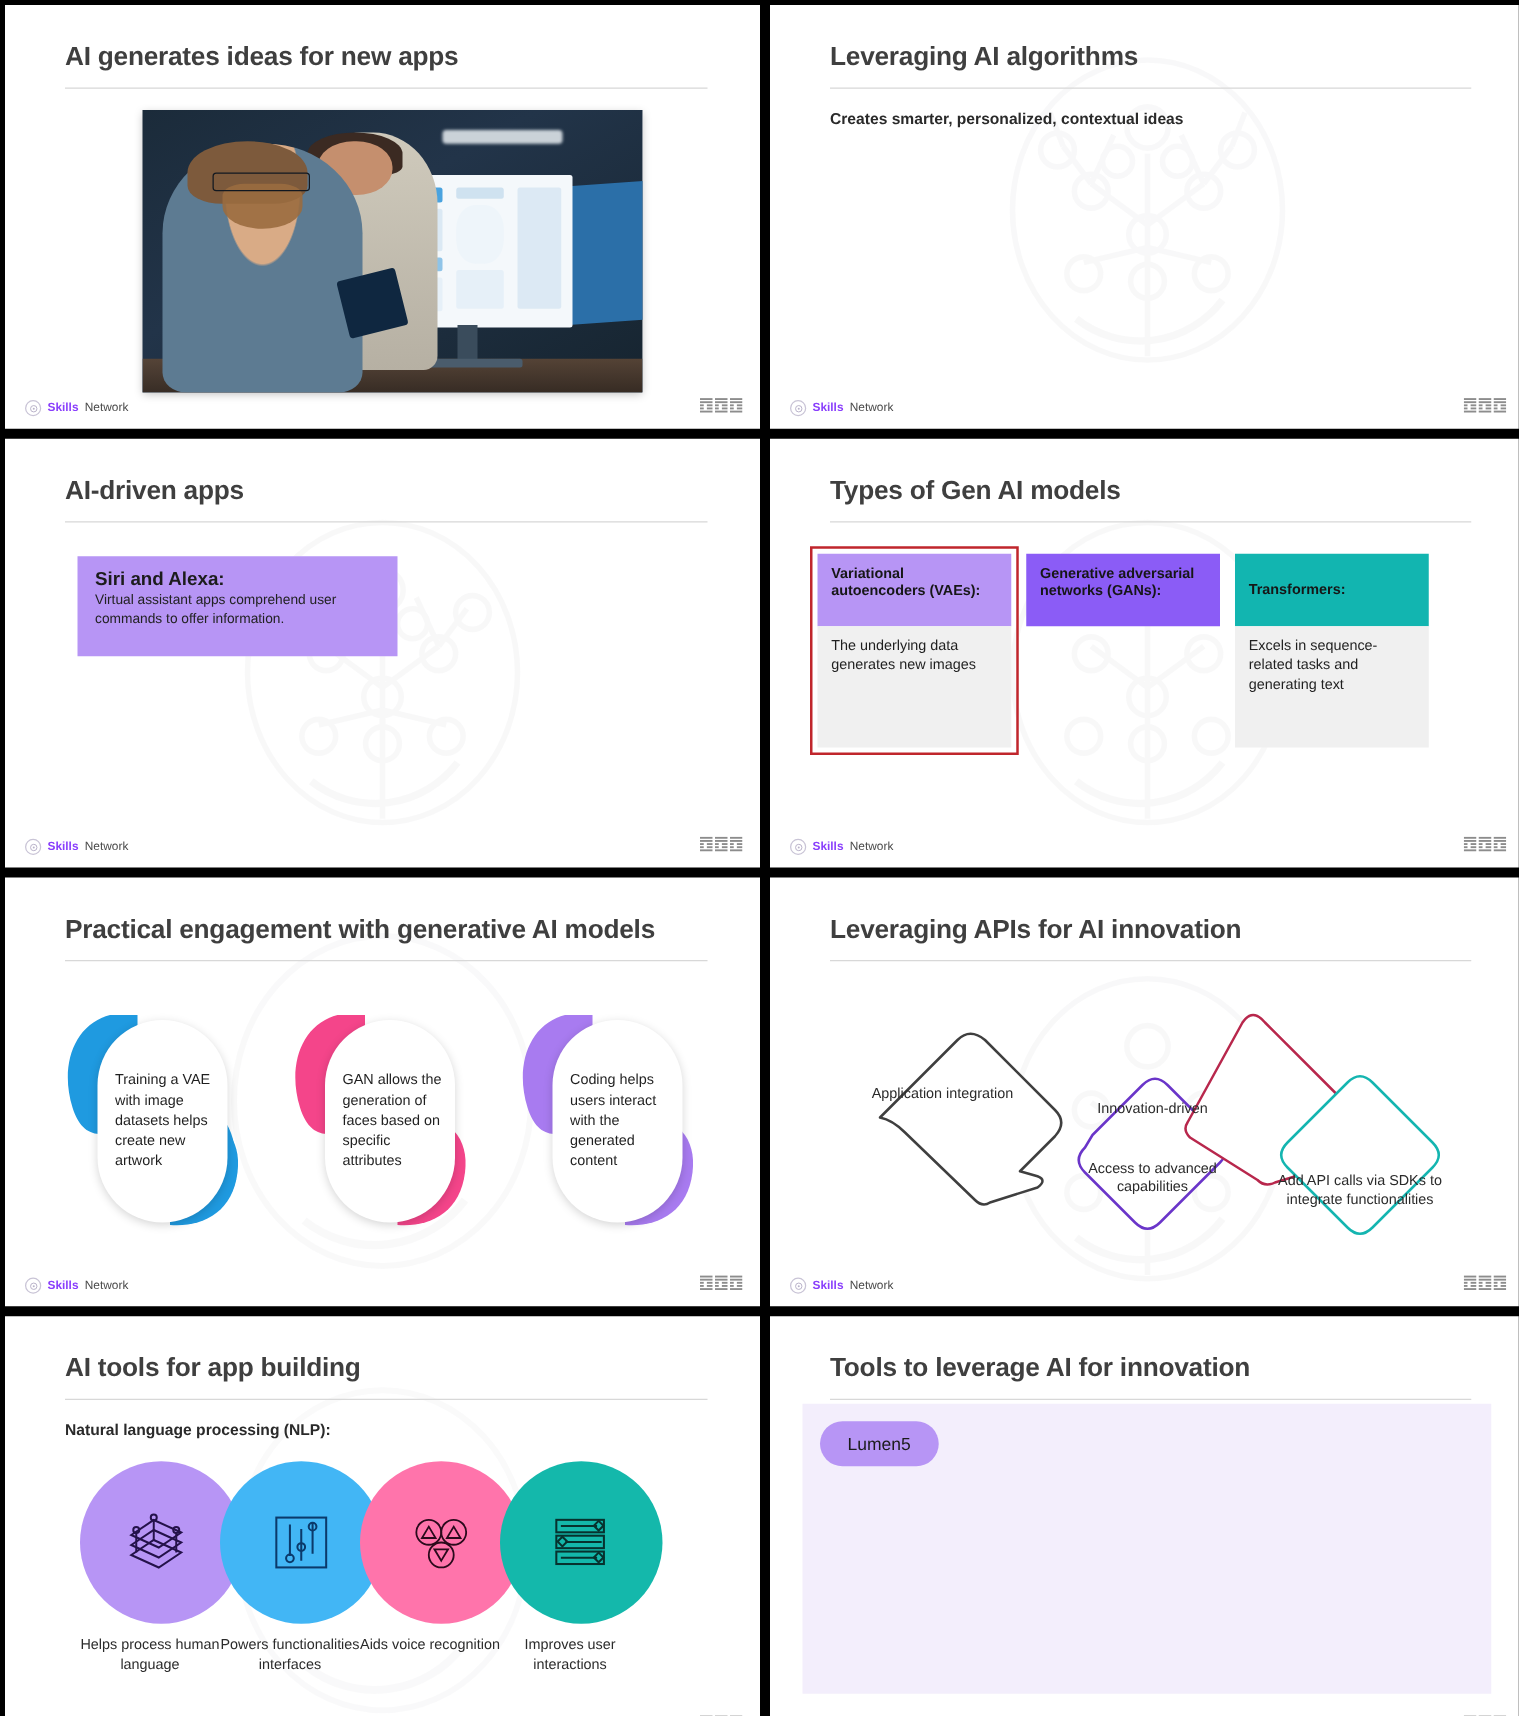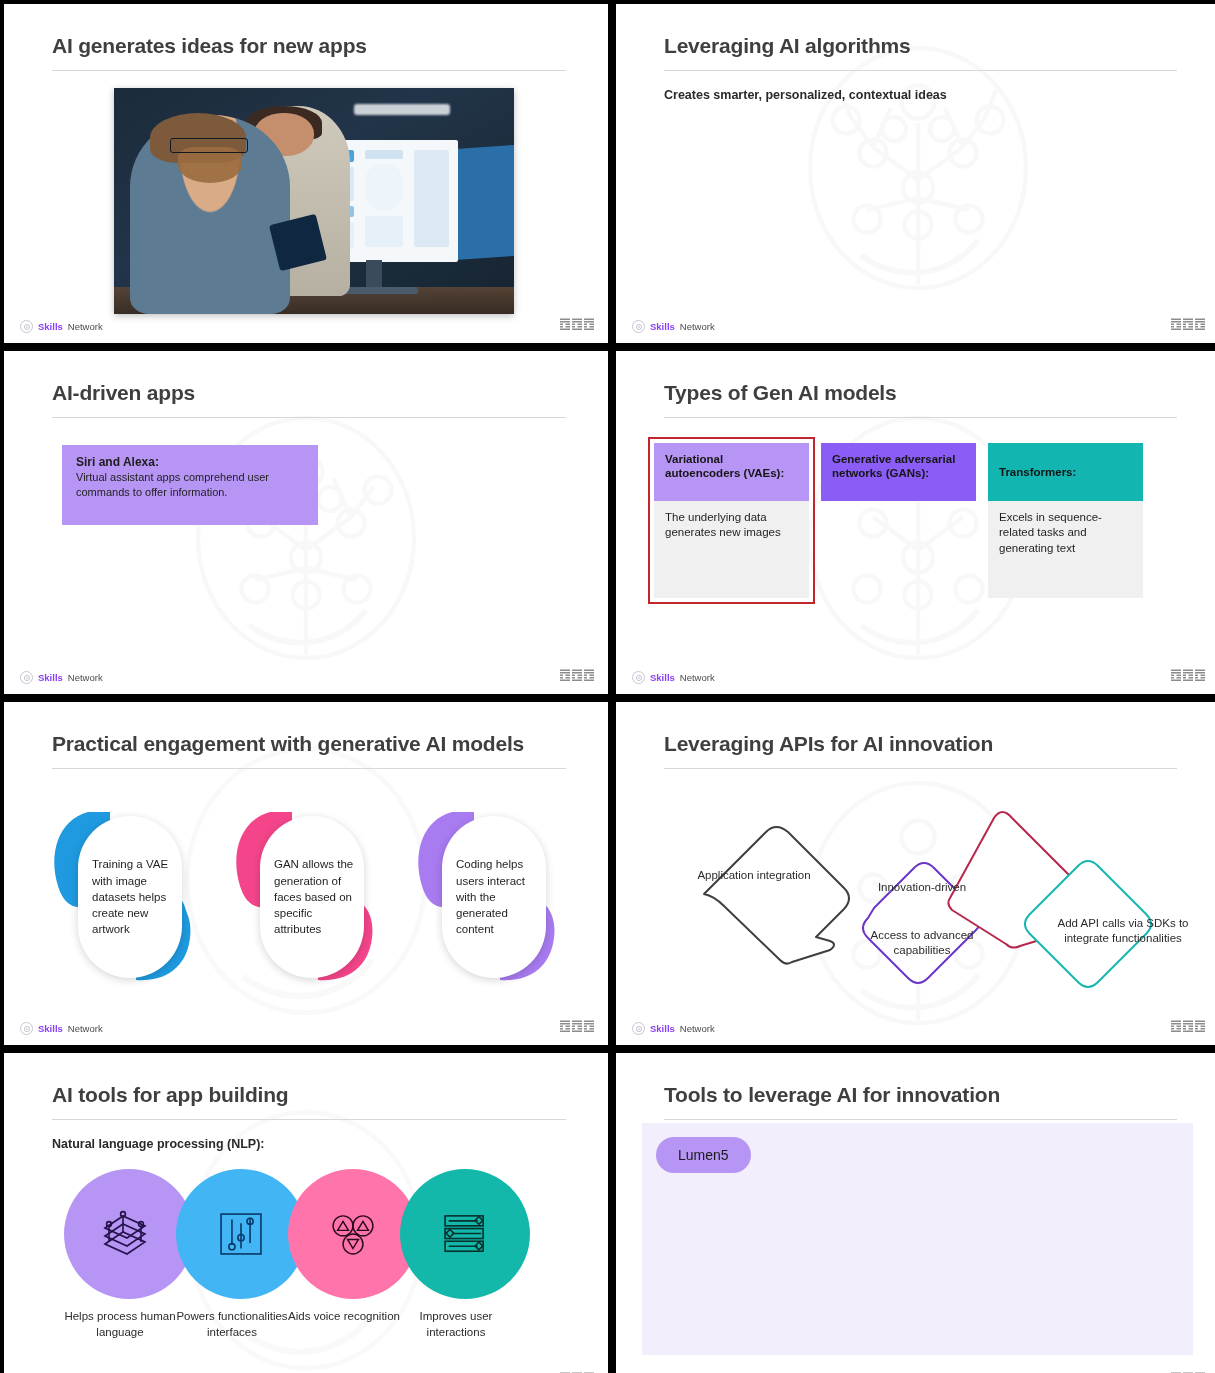--- a/index.html
+++ b/index.html
@@ -84,21 +84,21 @@
   .ph-woman{position:absolute;left:31%;top:8%;width:28%;height:84%;background:linear-gradient(#cfcabc,#b6b0a3);border-radius:46% 46% 10% 10%/30% 30% 6% 6%;}
   .ph-wface{position:absolute;left:35%;top:11%;width:15%;height:19%;background:#c58f6e;border-radius:48%;}
   .ph-whair{position:absolute;left:33%;top:8%;width:19%;height:15%;background:#3b2a22;border-radius:54% 54% 22% 22%;}
   .ph-phone{position:absolute;left:40%;top:58%;width:12%;height:21%;background:#0f2740;border-radius:3px;transform:rotate(-14deg);}
   .ph-glass{position:absolute;left:14%;top:22%;width:19%;height:6%;border:1.2px solid #121820;border-radius:3px;}
   
   .siri-box{
     position:absolute;left:58px;top:94px;width:256px;height:80px;
     background:#b795f5;padding:10px 14px;box-sizing:border-box;
   }
-  .siri-box b{font-size:12px;color:#1c1c1c;display:block;margin-bottom:1px;}
+  .siri-box b{font-size:15px;color:#1c1c1c;display:block;margin-bottom:1px;}
   .siri-box span{font-size:11px;color:#222;line-height:1.32;display:block;}
   
   .cards{position:absolute;left:38px;top:92px;display:flex;gap:12px;}
   .card{width:155px;}
   .card-head{padding:9px 11px;box-sizing:border-box;min-height:58px;font-size:11.5px;font-weight:bold;color:#161616;line-height:1.25;}
   .card-body{background:#f0f0f0;padding:9px 11px;box-sizing:border-box;min-height:97px;font-size:11.5px;color:#1f1f1f;line-height:1.33;}
   .card.sel{outline:2px solid #c0262c;outline-offset:4px;}
   
   .pills{position:absolute;left:44px;top:100px;display:flex;gap:34px;}
   .pill-wrap{position:relative;width:148px;height:190px;}
@@ -496,21 +496,21 @@
     <div class="dia-area">
       <svg width="100%" height="250" viewBox="0 0 603 250">
         <path d="M88 118 L150 56 Q160 46 172 56 L228 112 Q238 122 228 133 L200 161 L214 165 Q222 168 214 174 L176 186 Q170 190 164 184 L108 130 Q98 120 88 118 Z" fill="#fff" stroke="#3f3f3f" stroke-width="2" stroke-linejoin="round"></path>
         <path d="M258 132 L298 92 Q308 82 318 92 L360 134 Q370 144 360 154 L312 202 Q302 212 292 202 L252 162 Q242 152 252 142 Z" fill="#fff" stroke="#6a35c9" stroke-width="2" stroke-linejoin="round"></path>
         <path d="M334 122 L378 42 Q386 30 396 42 L452 98 Q462 108 452 118 L424 146 L440 150 Q448 153 440 159 L404 170 Q396 174 390 168 L336 134 Q330 128 334 122 Z" fill="#fff" stroke="#b8274c" stroke-width="2" stroke-linejoin="round"></path>
         <path d="M414 138 L462 90 Q472 80 482 90 L530 138 Q540 148 530 158 L482 206 Q472 216 462 206 L414 158 Q404 148 414 138 Z" fill="#fff" stroke="#14b5b0" stroke-width="2" stroke-linejoin="round"></path>
       </svg>
       <div class="dia-label" style="left:78px;top:92px;width:120px;">Application integration</div>
       <div class="dia-label" style="left:226px;top:104px;width:160px;">Innovation-driven</div>
       <div class="dia-label" style="left:246px;top:152px;width:120px;">Access to advanced capabilities</div>
-      <div class="dia-label" style="left:402px;top:140px;width:140px;margin-left:35px;">Add API calls via SDKs to integrate functionalities</div>
+      <div class="dia-label" style="left:402px;top:162px;width:140px;">Add API calls via SDKs to integrate functionalities</div>
     </div>
 
     <div class="footer-left">
       <span class="sn-mark">
         <svg width="8" height="8" viewBox="0 0 10 10">
             <circle cx="5" cy="5" r="3.2" fill="none" stroke="#b9b2c9" stroke-width="1"></circle>
             <circle cx="5" cy="5" r="1" fill="#b9b2c9"></circle>
           </svg>
       </span>
       <span class="sn-skills">Skills</span>

